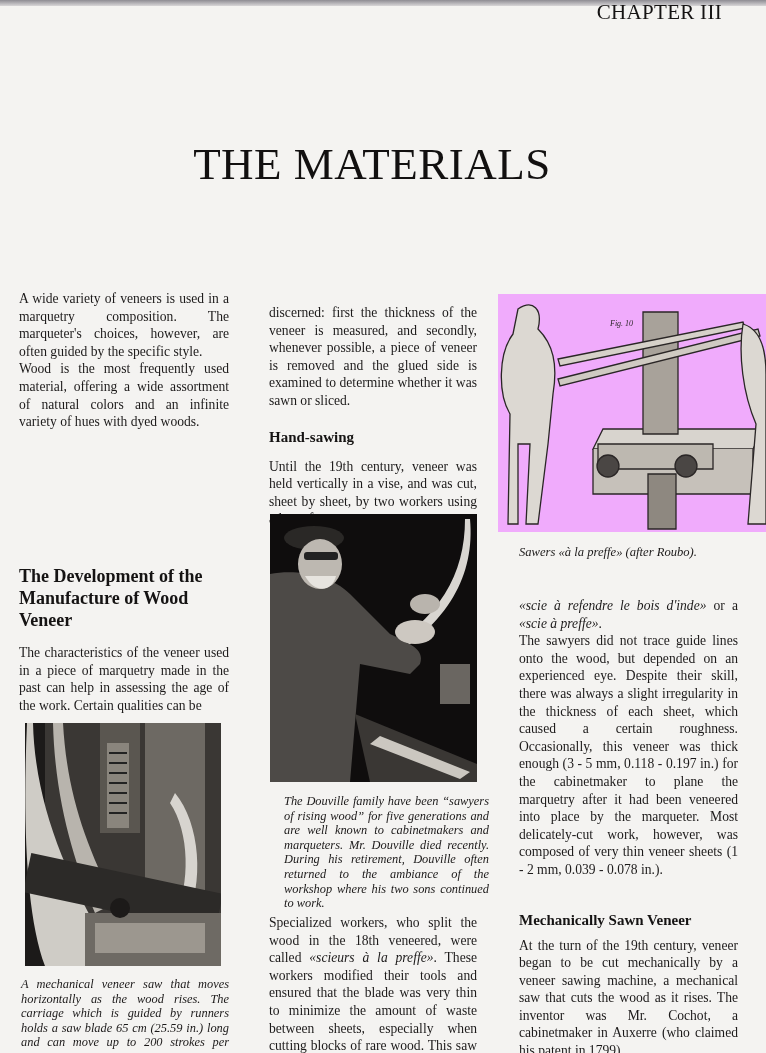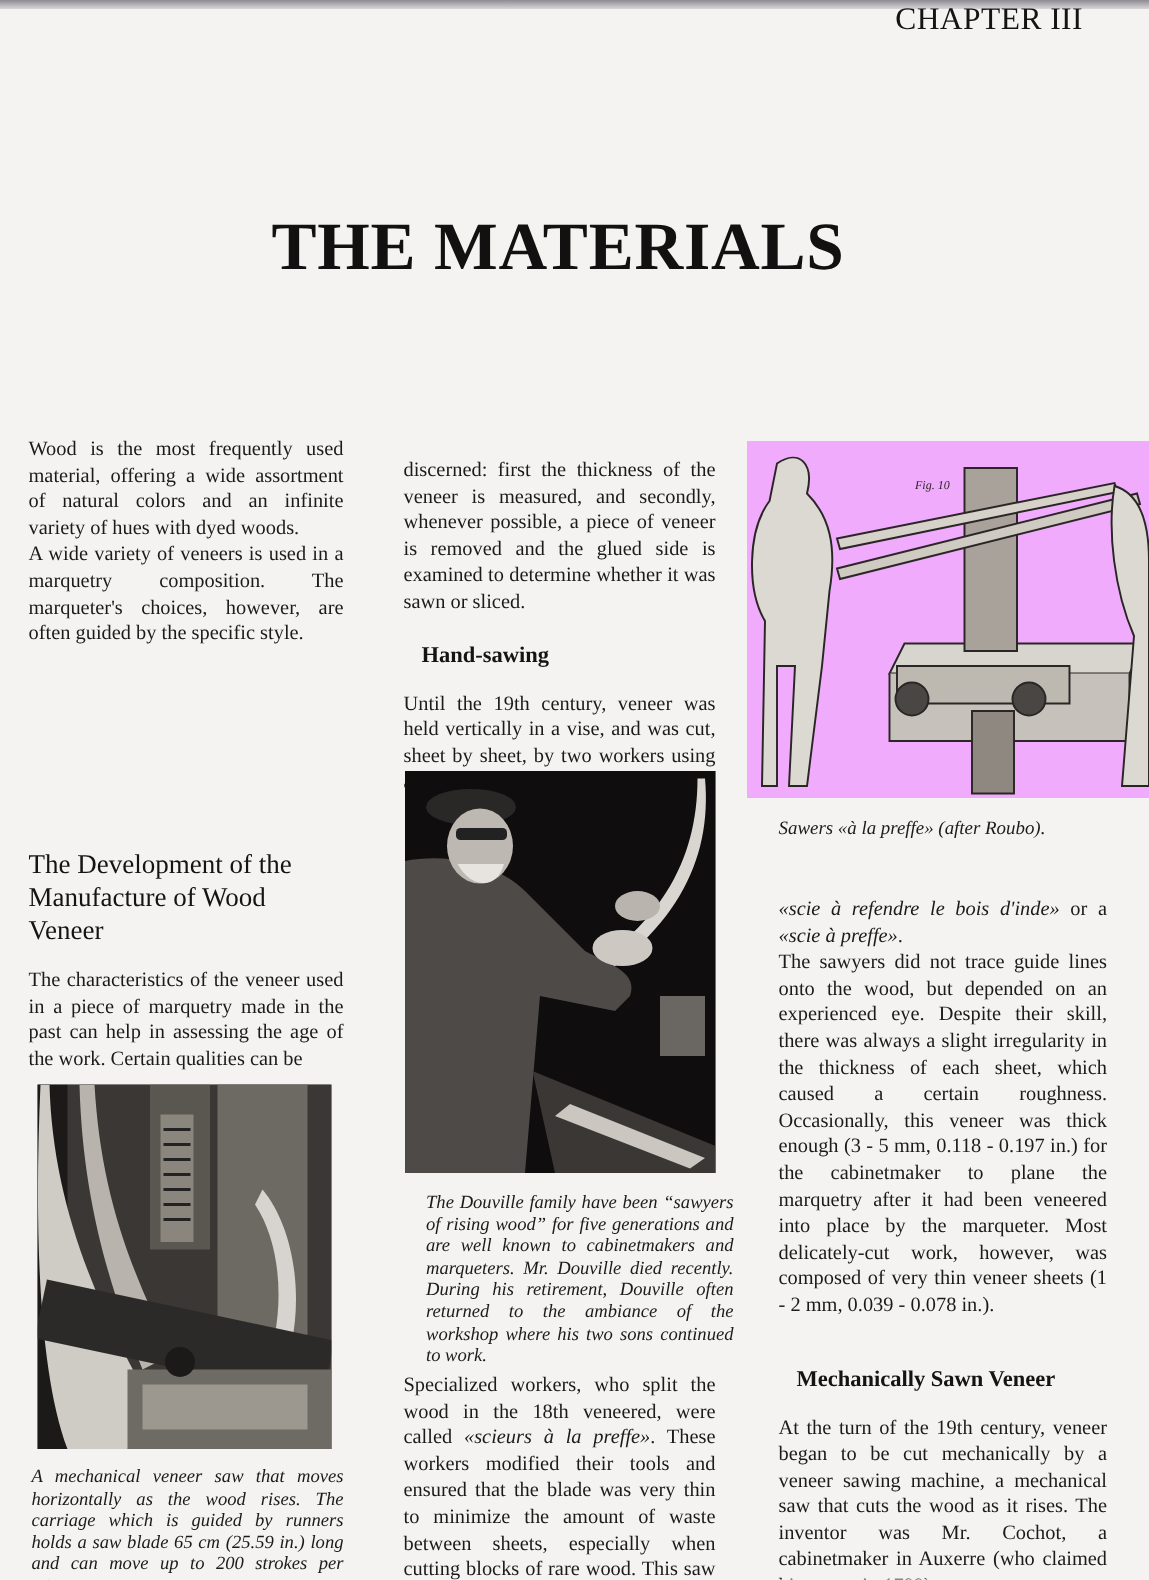--- a/index.html
+++ b/index.html
@@ -12,48 +12,48 @@
     .topbar {
       position: absolute; left: 0; top: 0; width: 766px; height: 6px;
       background: linear-gradient(#8e8c93, #d8d6d8);
     }
     .chapter {
       position: absolute; right: 44px; top: 0px;
       font-size: 21px; color: #151313; letter-spacing: 0.3px;
     }
     .title {
       position: absolute; left: 0; width: 744px; top: 138px; text-align: center;
-      font-weight: bold; font-size: 45px; letter-spacing: 0.5px; color: #121010;
+      font-weight: normal; font-size: 45px; letter-spacing: 0.5px; color: #121010;
     }
     .col { position: absolute; font-size: 13.6px; line-height: 17.6px; }
     .col p { margin: 0; text-align: justify; hyphens: auto; }
     .c1 { left: 19px; width: 210px; }
     .c2 { left: 269px; width: 208px; }
     .c3 { left: 519px; width: 219px; }
     h2 {
-      margin: 0; font-weight: normal; font-size: 18px; line-height: 22px; color: #151313;
+      margin: 0; font-weight: bold; font-size: 18px; line-height: 22px; color: #151313;
     }
     h3 {
-      margin: 12px; font-weight: bold; font-size: 15px; line-height: 22px; color: #151313;
+      margin: 0; font-weight: bold; font-size: 15px; line-height: 22px; color: #151313;
     }
     .caption { font-style: italic; font-size: 12.4px; line-height: 14.6px; text-align: justify; }
     .photo { position: absolute; overflow: hidden; }
     .photo svg { display: block; width: 100%; height: 100%; }
     em { }
   </style>
 </head>
 <body>
 
 <div class="topbar"></div>
 <div class="chapter">CHAPTER III</div>
 <div class="title">THE MATERIALS</div>
 
 <div class="col c1" style="top:290px;">
+  <p>A wide variety of veneers is used in a marquetry composition. The marqueter's choices, however, are often guided by the specific style.</p>
   <p>Wood is the most frequently used material, offering a wide assortment of natural colors and an infinite variety of hues with dyed woods.</p>
-  <p>A wide variety of veneers is used in a marquetry composition. The marqueter's choices, however, are often guided by the specific style.</p>
 </div>
 <div class="col c1" style="top:565px;">
   <h2>The Development of the Manufacture of Wood Veneer</h2>
   <p style="margin-top:13px;">The characteristics of the veneer used in a piece of marquetry made in the past can help in assessing the age of the work. Certain qualities can be</p>
 </div>
 
 <div class="photo" style="left:25px; top:723px; width:196px; height:243px; background:#2a2826;">
   <svg viewBox="0 0 196 243" preserveAspectRatio="none">
     <rect x="0" y="0" width="196" height="243" fill="#3a3734"></rect>
     <rect x="0" y="0" width="20" height="243" fill="#1c1a19"></rect>

